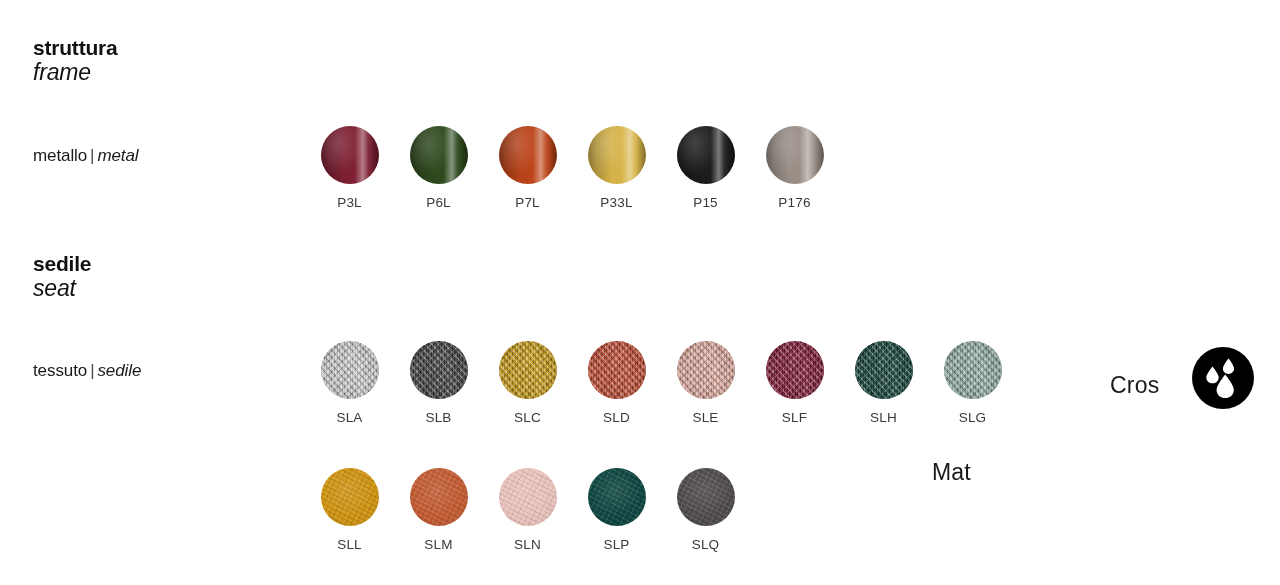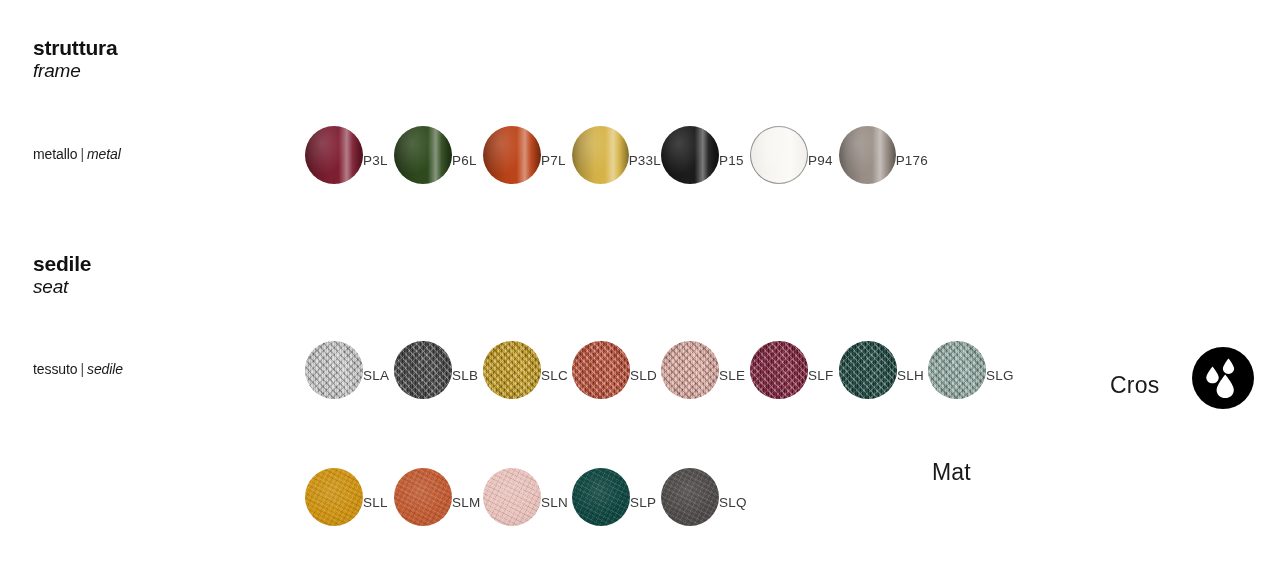--- a/index.html
+++ b/index.html
@@ -13,39 +13,39 @@
   }
   .sheet{position:relative;width:1280px;height:410px;}
 
   
   .section-head{position:absolute;left:33px;}
   .head-it{
     font-size:21px;font-weight:bold;letter-spacing:-0.2px;
     color:#111;line-height:1.12;
   }
   .head-en{
-    font-size:19px;font-style:italic;font-weight:normal;
+    font-size:23px;font-style:italic;font-weight:normal;
     color:#111;line-height:1.12;letter-spacing:-0.2px;
   }
 
   
   .row-label{
     position:absolute;left:33px;
-    font-size:14px;color:#1a1a1a;white-space:nowrap;
+    font-size:17px;color:#1a1a1a;white-space:nowrap;
     letter-spacing:-0.1px;
   }
   .row-label .it{font-style:normal;}
   .row-label .sep{font-style:normal;color:#4a4a4a;padding:0 3px;}
   .row-label .en{font-style:italic;}
 
   
   .swatch-row{position:absolute;display:flex;}
   .swatch-cell{
     width:89px;
-    display:flex;flex-direction:row;align-items:center;
+    display:flex;flex-direction:column;align-items:center;
   }
   .dot{
     width:58px;height:58px;border-radius:50%;
     position:relative;overflow:hidden;
     background:#ccc;
   }
   .dot.outlined{box-shadow:inset 0 0 0 1px #8d8d8d;}
   .code{
     margin-top:12px;
     font-size:13.5px;color:#3a3a3a;
@@ -188,24 +188,20 @@
       </div>
       <div class="swatch-cell">
         <div class="dot metal" style="background: rgb(215, 180, 73);"></div>
         <div class="code">P33L</div>
       </div>
       <div class="swatch-cell">
         <div class="dot metal" style="background: rgb(28, 28, 28);"></div>
         <div class="code">P15</div>
       </div>
       <div class="swatch-cell">
-        <div class="dot metal pale outlined" style="background: rgb(250, 248, 243);"></div>
-        <div class="code">P94</div>
-      </div>
-      <div class="swatch-cell">
         <div class="dot metal" style="background: rgb(155, 144, 136);"></div>
         <div class="code">P176</div>
       </div>
     </div>
 
   <div class="section-head" style="top:252px;">
     <div class="head-it">sedile</div>
     <div class="head-en">seat</div>
   </div>
 

